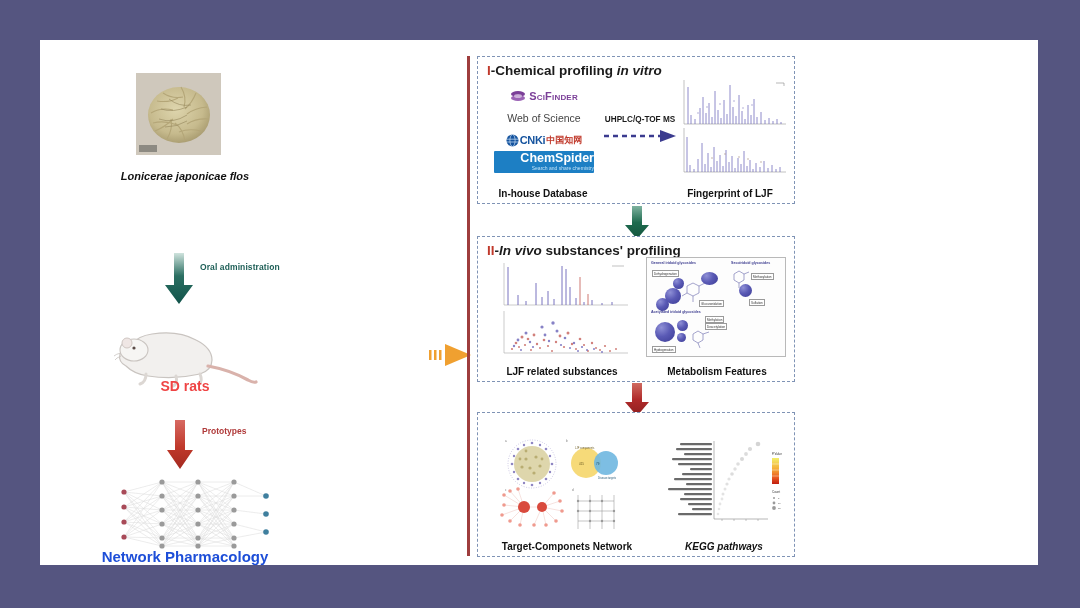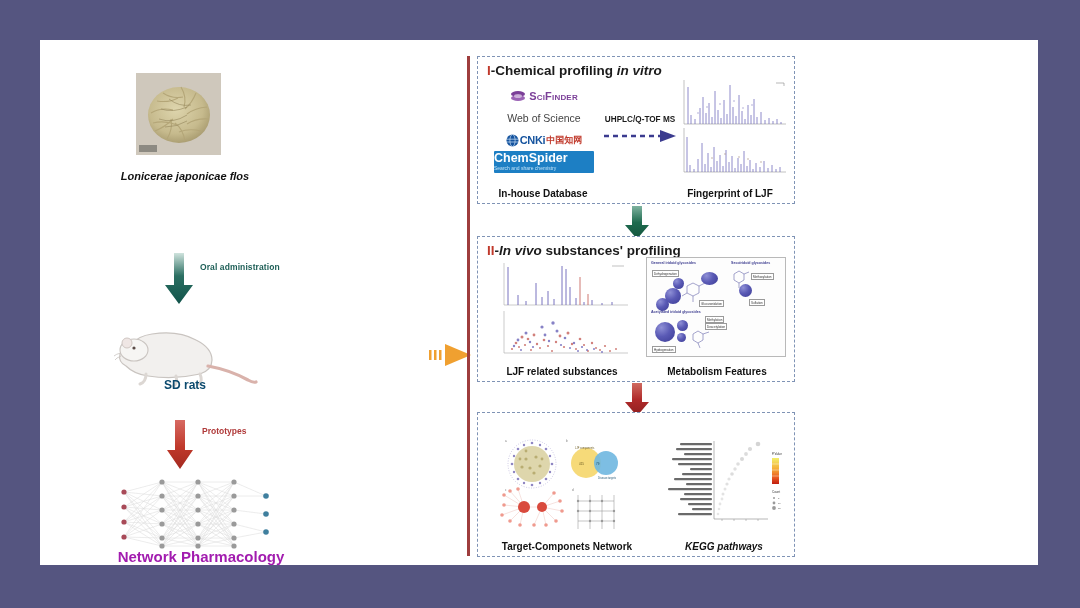--- a/index.html
+++ b/index.html
@@ -49,37 +49,37 @@
   .oral-arrow { position: absolute; left: 122px; top: 213px; width: 34px; height: 52px; }
   .oral-label {
     position: absolute; left: 160px; top: 222px;
     font-size: 8.5px; font-weight: bold; color: #1e5f57;
     letter-spacing: .1px;
   }
 
   .rat { position: absolute; left: 68px; top: 282px; width: 150px; height: 66px; }
   .rat-label {
     position: absolute; left: 0; top: 338px; width: 290px;
-    text-align: center; font-size: 12px; font-weight: bold; color: #0c4a6e;
+    text-align: center; font-size: 14px; font-weight: bold; color: #ef4444;
   }
 
   
   .orange-arrow { position: absolute; left: 389px; top: 302px; width: 44px; height: 26px; }
 
   
   .proto-arrow { position: absolute; left: 124px; top: 380px; width: 32px; height: 50px; }
   .proto-label {
     position: absolute; left: 162px; top: 386px;
     font-size: 8.5px; font-weight: bold; color: #b03a3a;
   }
 
   .nn-graph { position: absolute; left: 66px; top: 436px; width: 170px; height: 76px; }
   .nn-label {
-    position: absolute; left: 16px; top: 508px; width: 290px;
-    text-align: center; font-size: 15px; font-weight: bold; color: #a21caf;
+    position: absolute; left: 0; top: 508px; width: 290px;
+    text-align: center; font-size: 15px; font-weight: bold; color: #1d4ed8;
   }
 
   
   #divider {
     position: absolute; left: 427px; top: 16px;
     width: 3px; height: 500px;
     background: #9e3d3d;
   }
 
   
@@ -113,21 +113,21 @@
 
   .scifinder-txt {
     font-size: 11px; font-weight: bold; color: #7b3f98;
     font-variant: small-caps; letter-spacing: .2px;
   }
   .wos-txt { font-size: 10.5px; color: #444; }
   .cnki-txt { font-size: 11px; font-weight: bold; color: #15539e; letter-spacing: -.3px; }
   .cnki-cn { font-size: 9px; color: #c0392b; font-weight: bold; margin-left: 1px; }
   .chemspider-box {
     width: 100px; background: #1d7fc4;
-    padding: 1px 0 2px; text-align: left; border-radius: 1px;
+    padding: 1px 0 2px; text-align: right; border-radius: 1px;
   }
   .chemspider-t1 { font-size: 12.5px; font-weight: bold; color: #fff; line-height: 13px; }
   .chemspider-t2 { font-size: 5px; color: #bfe2f7; line-height: 6px; }
 
   .uhplc-label {
     position: absolute; left: 120px; top: 58px; width: 84px;
     text-align: center; font-size: 8.2px; font-weight: bold; color: #1b1b1b;
     white-space: nowrap;
   }
   .uhplc-arrow { position: absolute; left: 124px; top: 72px; width: 76px; height: 14px; }

